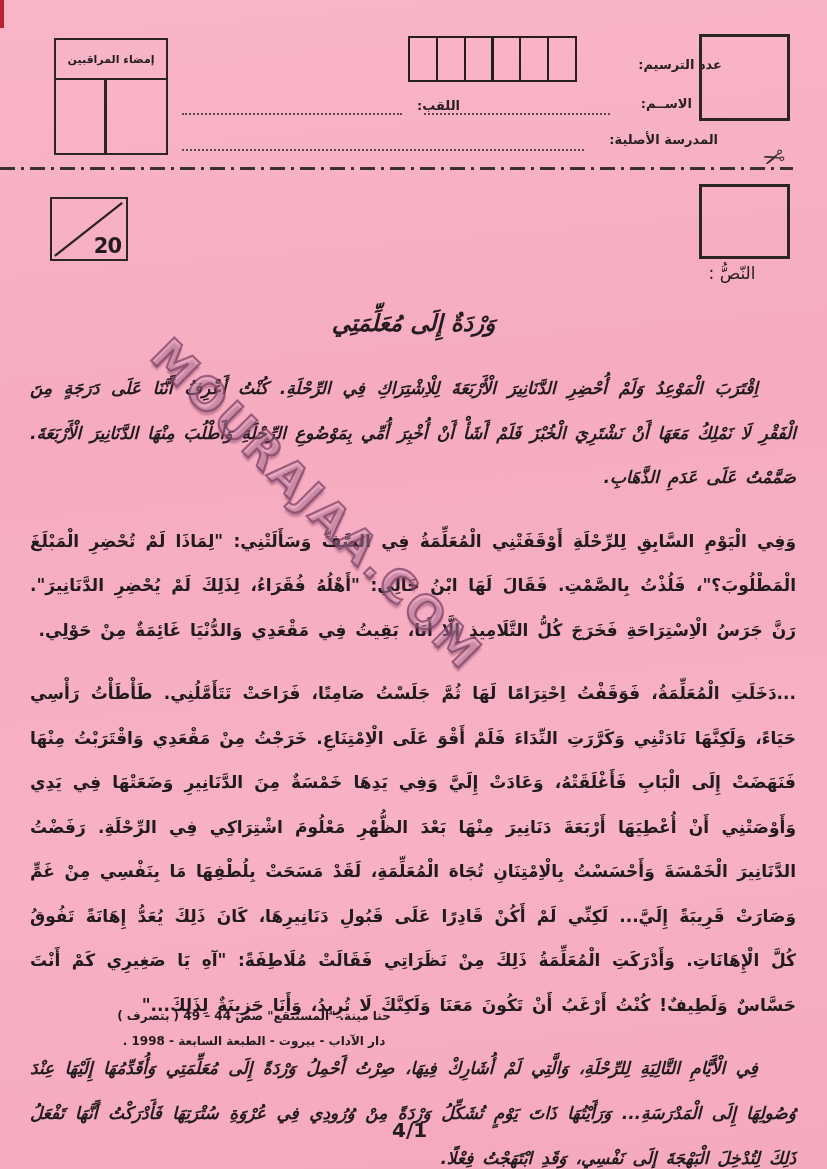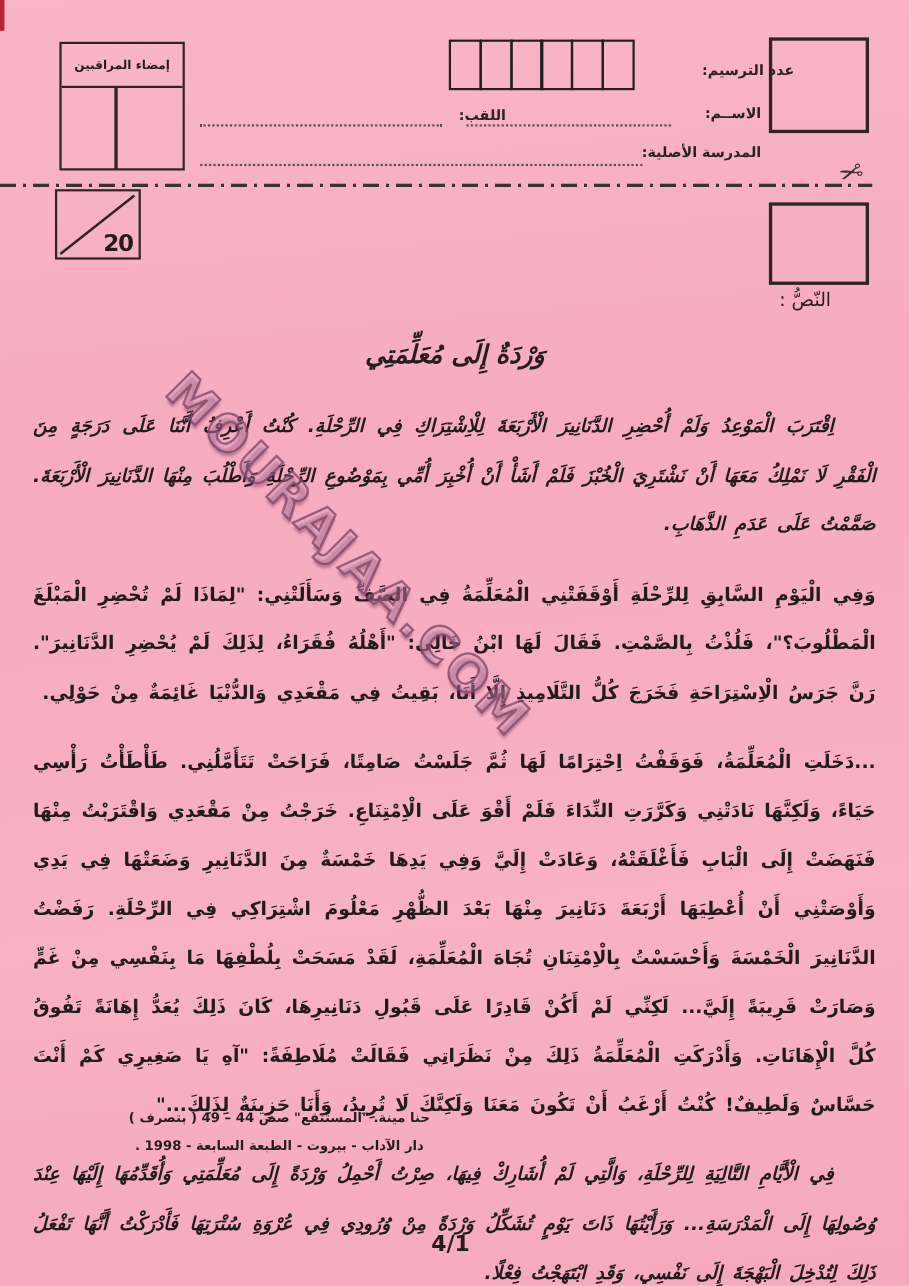--- a/index.html
+++ b/index.html
@@ -28,30 +28,30 @@
   .digit-cell{width:30px;height:46px;border:2.2px solid #241d21;box-sizing:border-box;margin-left:-2.2px;}
   .digit-cell:last-child{margin-left:0;}
 
   #reg-label{left:636px;top:57px;width:86px;font-size:13px;text-align:right;}
   #big-box{left:699px;top:34px;width:91px;height:87px;border-width:3px;}
 
   #name-label{left:616px;top:96px;width:76px;font-size:13px;}
   #name-dots{left:424px;top:112px;width:186px;}
   #surname-label{left:406px;top:98px;width:54px;font-size:13px;text-align:right;}
   #surname-dots{left:182px;top:112px;width:220px;}
-  #school-label{left:590px;top:132px;width:102px;font-size:13px;text-align:right;}
+  #school-label{left:616px;top:132px;width:102px;font-size:13px;text-align:right;}
   #school-dots{left:182px;top:148px;width:402px;}
 
   
   #cut-line{left:0;top:167px;width:793px;height:3px;
     background:repeating-linear-gradient(90deg,#3a3134 0 15px,transparent 15px 21px,#3a3134 21px 24px,transparent 24px 30px);}
   #scissors{left:763px;top:143px;font-size:26px;color:#3a3134;transform:scaleX(-1) rotate(18deg);}
 
   
-  #score-box{left:50px;top:172px;width:78px;height:64px;}
+  #score-box{left:50px;top:197px;width:78px;height:64px;}
   #score-box svg{position:absolute;inset:0;}
   #score-value{position:absolute;right:5px;bottom:1px;font-size:21px;font-weight:bold;letter-spacing:-1px;}
   #blank-box{left:699px;top:184px;width:91px;height:75px;border-width:3px;}
 
   
   #text-label{left:694px;top:263px;width:76px;font-size:17px;font-weight:normal;text-align:center;}
   #text-title{left:0;top:310px;width:100%;text-align:center;font-size:23px;font-weight:bold;font-style:italic;}
   #body-text{left:30px;top:366px;width:766px;font-size:17px;font-weight:bold;line-height:2.62;text-align:justify;word-spacing:3px;color:#211a1e;}
   #body-text p{margin:0 0 19px 0;}
   p.indent{text-indent:38px;font-style:italic;}

